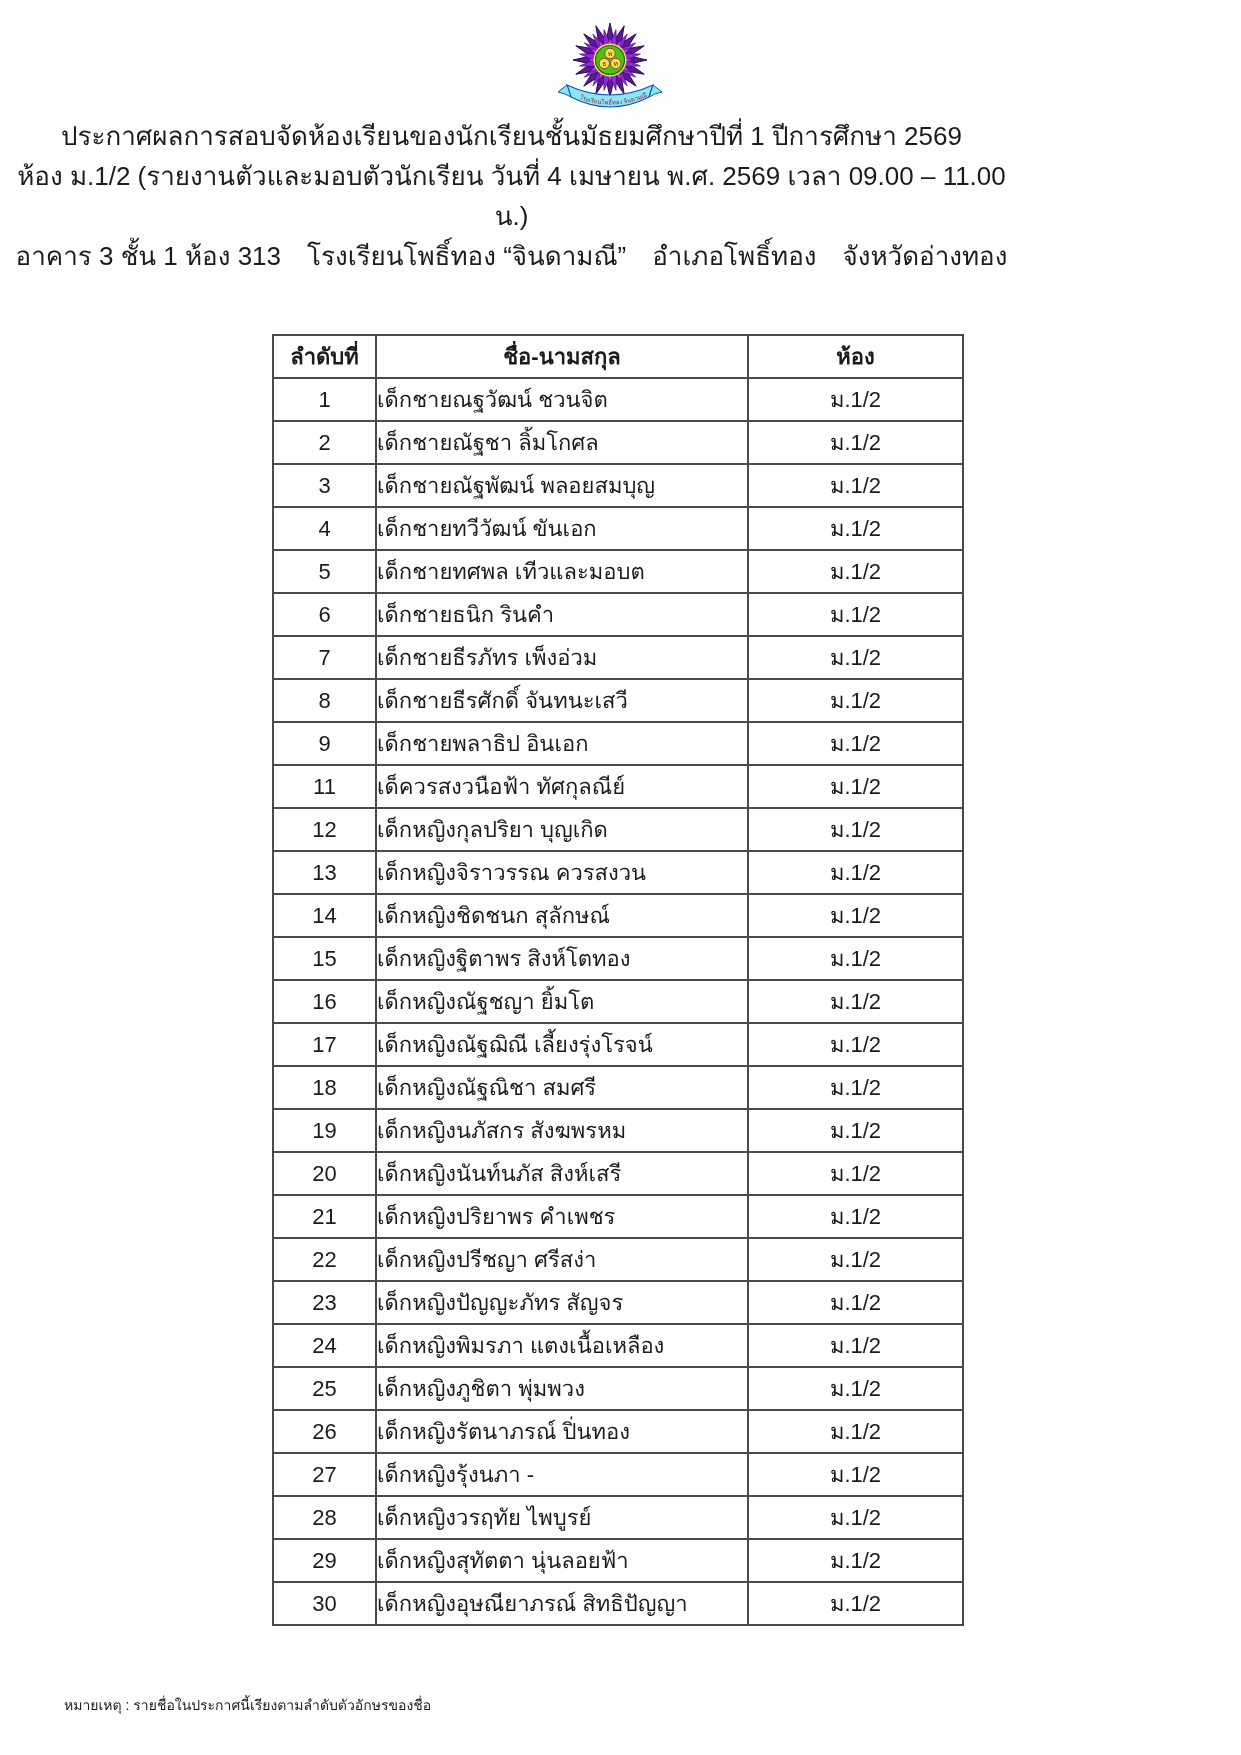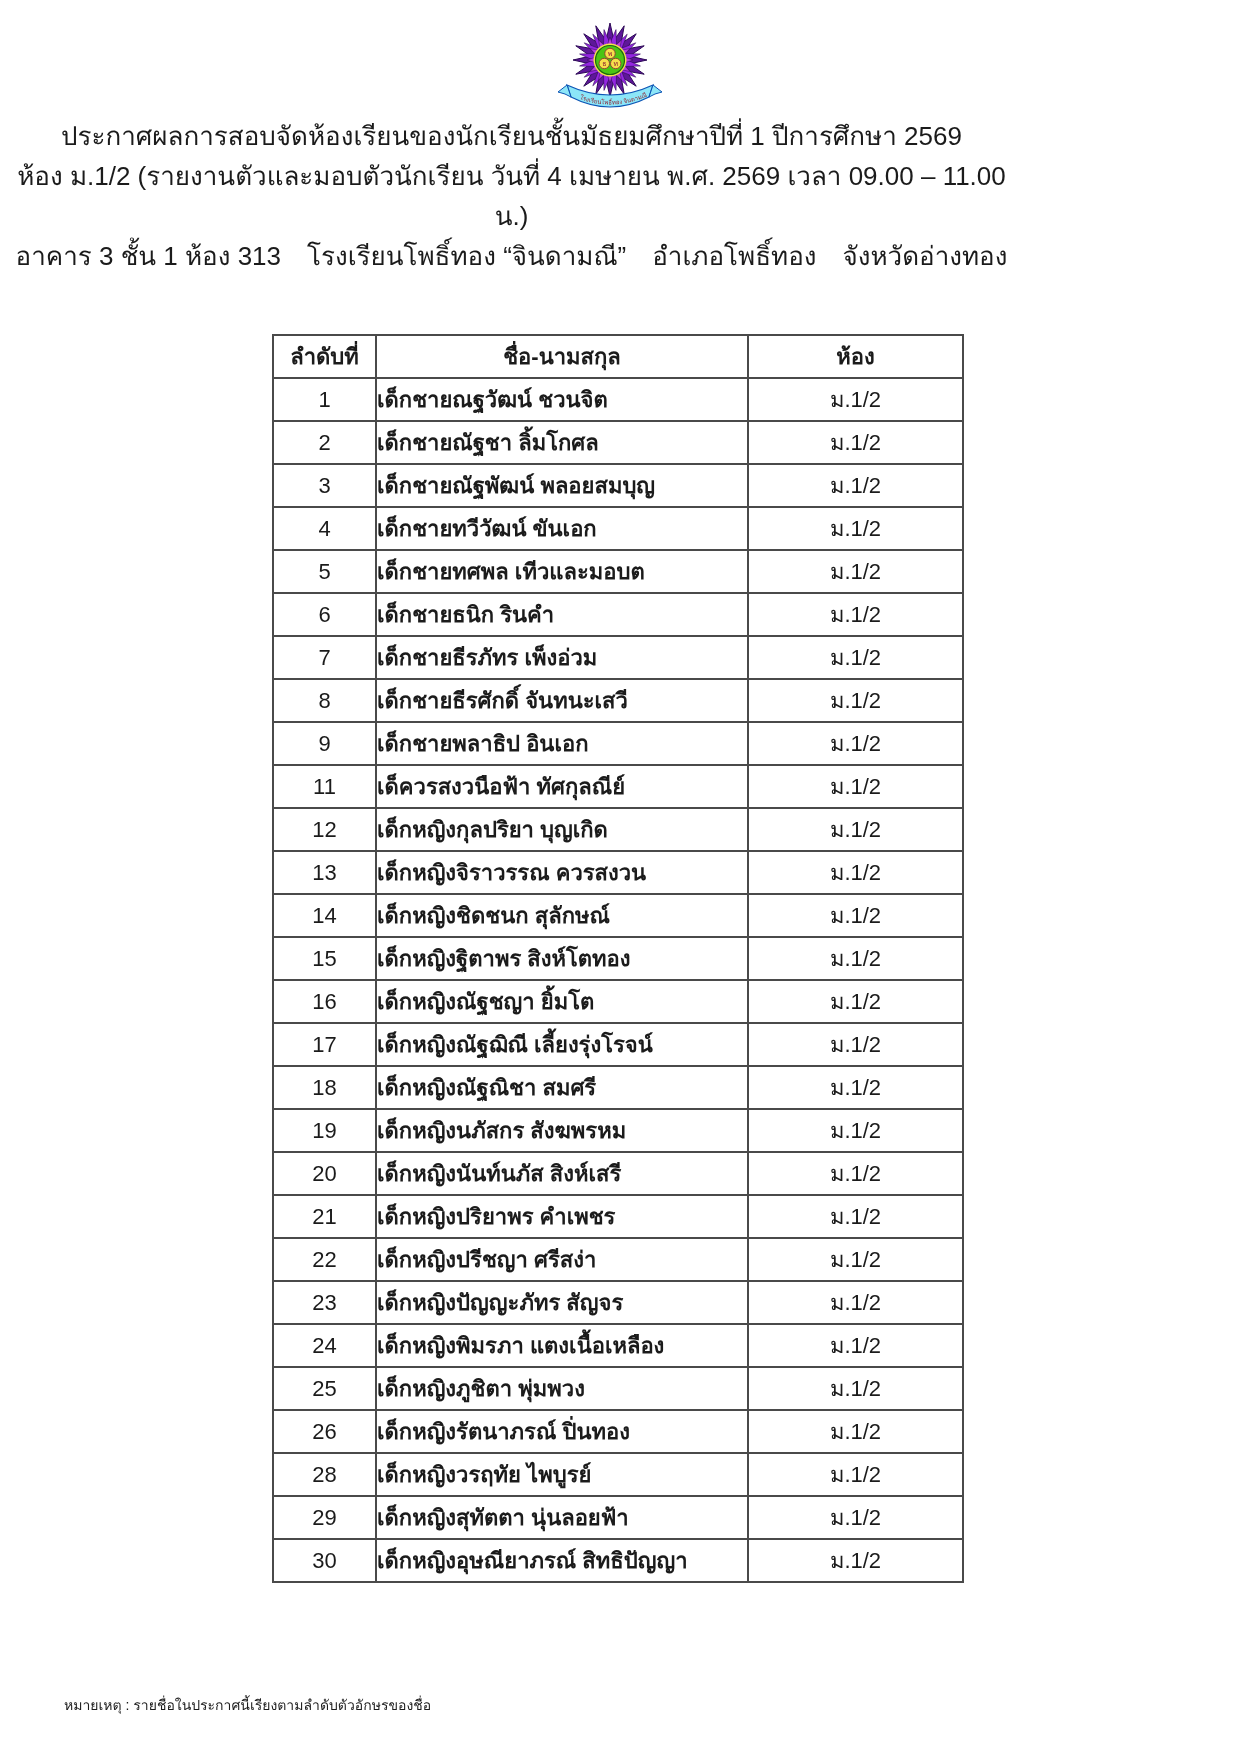--- a/index.html
+++ b/index.html
@@ -18,21 +18,21 @@
   }
   table.students col.c-no{width:103px;}
   table.students col.c-name{width:372px;}
   table.students col.c-room{width:215px;}
   table.students th,table.students td{
     border:2px solid #4a4a4a;height:41px;padding:0;
     vertical-align:middle;background:#fff;
   }
   table.students th{font-weight:bold;text-align:center;font-size:22px;}
   td.cell-no,td.cell-room{text-align:center;}
-  td.cell-name{text-align:left;padding-left:14px;font-weight:bold;}
+  td.cell-name{text-align:left;padding-left:14px;}
   .footnote{position:absolute;left:64px;top:1694px;font-size:14px;}
 </style>
 </head>
 <body>
 
 <div class="logo">
   <svg viewBox="0 0 110 96" width="118" height="96" aria-hidden="true">
     <polygon id="petals-outer" stroke-width="1" points="92.0,38.0 74.6,41.9 89.2,52.2 71.6,49.1 81.2,64.2 66.1,54.6 69.2,72.2 58.9,57.6 55.0,75.0 51.1,57.6 40.8,72.2 43.9,54.6 28.8,64.2 38.4,49.1 20.8,52.2 35.4,41.9 18.0,38.0 35.4,34.1 20.8,23.8 38.4,26.9 28.8,11.8 43.9,21.4 40.8,3.8 51.1,18.4 55.0,1.0 58.9,18.4 69.2,3.8 66.1,21.4 81.2,11.8 71.6,26.9 89.2,23.8 74.6,34.1" fill="#5e1799" stroke="#2d0a56"></polygon>
     <polygon id="petals-mid" stroke-width="0.6" points="85.4,44.0 70.7,44.5 80.8,55.2 67.0,50.0 72.2,63.8 61.5,53.7 61.0,68.4 55.0,55.0 49.0,68.4 48.5,53.7 37.8,63.8 43.0,50.0 29.2,55.2 39.3,44.5 24.6,44.0 38.0,38.0 24.6,32.0 39.3,31.5 29.2,20.8 43.0,26.0 37.8,12.2 48.5,22.3 49.0,7.6 55.0,21.0 61.0,7.6 61.5,22.3 72.2,12.2 67.0,26.0 80.8,20.8 70.7,31.5 85.4,32.0 72.0,38.0" fill="#9326e0" stroke="#2d0a56"></polygon>
     <polygon id="petals-inner" stroke-width="0.5" points="78.0,38.0 67.6,41.4 74.9,49.5 64.2,47.2 66.5,57.9 58.4,50.6 55.0,61.0 51.6,50.6 43.5,57.9 45.8,47.2 35.1,49.5 42.4,41.4 32.0,38.0 42.4,34.6 35.1,26.5 45.8,28.8 43.5,18.1 51.6,25.4 55.0,15.0 58.4,25.4 66.5,18.1 64.2,28.8 74.9,26.5 67.6,34.6" fill="#b73bdc" stroke="#2d0a56"></polygon>
@@ -196,20 +196,25 @@
           <td class="cell-no">25</td>
           <td class="cell-name">เด็กหญิงภูชิตา พุ่มพวง</td>
           <td class="cell-room">ม.1/2</td>
         </tr>
         <tr>
           <td class="cell-no">26</td>
           <td class="cell-name">เด็กหญิงรัตนาภรณ์ ปิ่นทอง</td>
           <td class="cell-room">ม.1/2</td>
         </tr>
         <tr>
+          <td class="cell-no">27</td>
+          <td class="cell-name">เด็กหญิงรุ้งนภา -</td>
+          <td class="cell-room">ม.1/2</td>
+        </tr>
+        <tr>
           <td class="cell-no">28</td>
           <td class="cell-name">เด็กหญิงวรฤทัย ไพบูรย์</td>
           <td class="cell-room">ม.1/2</td>
         </tr>
         <tr>
           <td class="cell-no">29</td>
           <td class="cell-name">เด็กหญิงสุทัตตา นุ่นลอยฟ้า</td>
           <td class="cell-room">ม.1/2</td>
         </tr>
         <tr>

